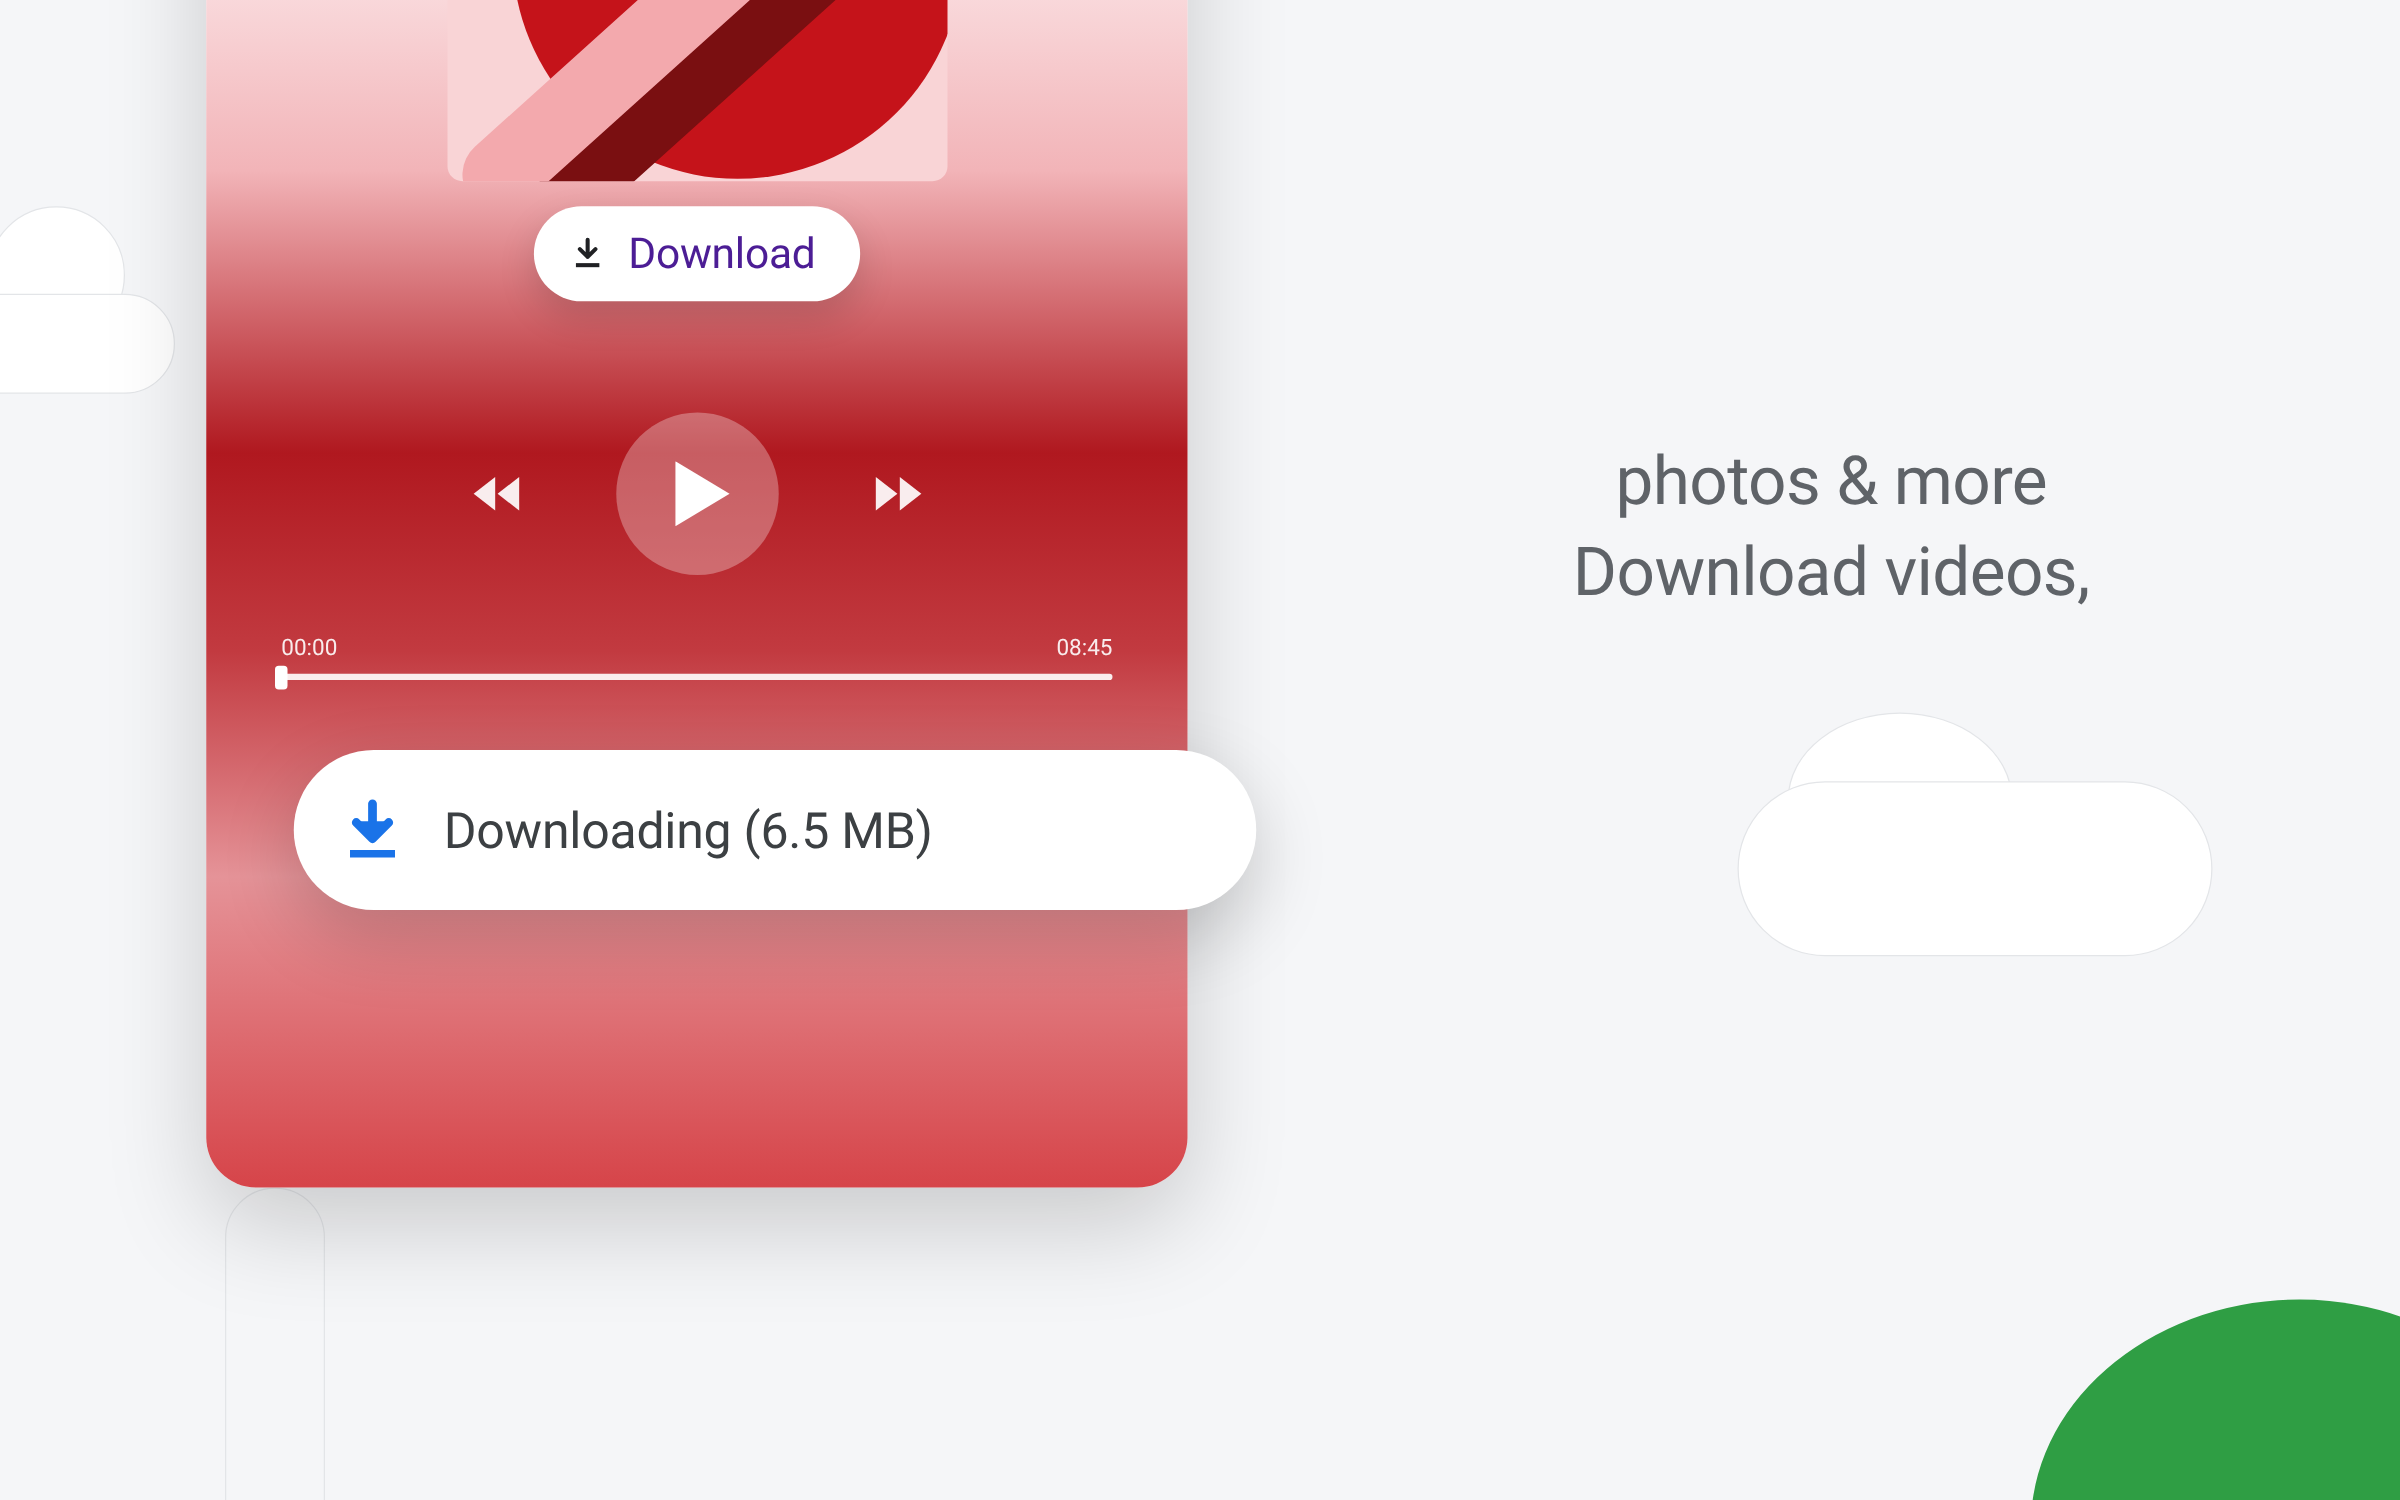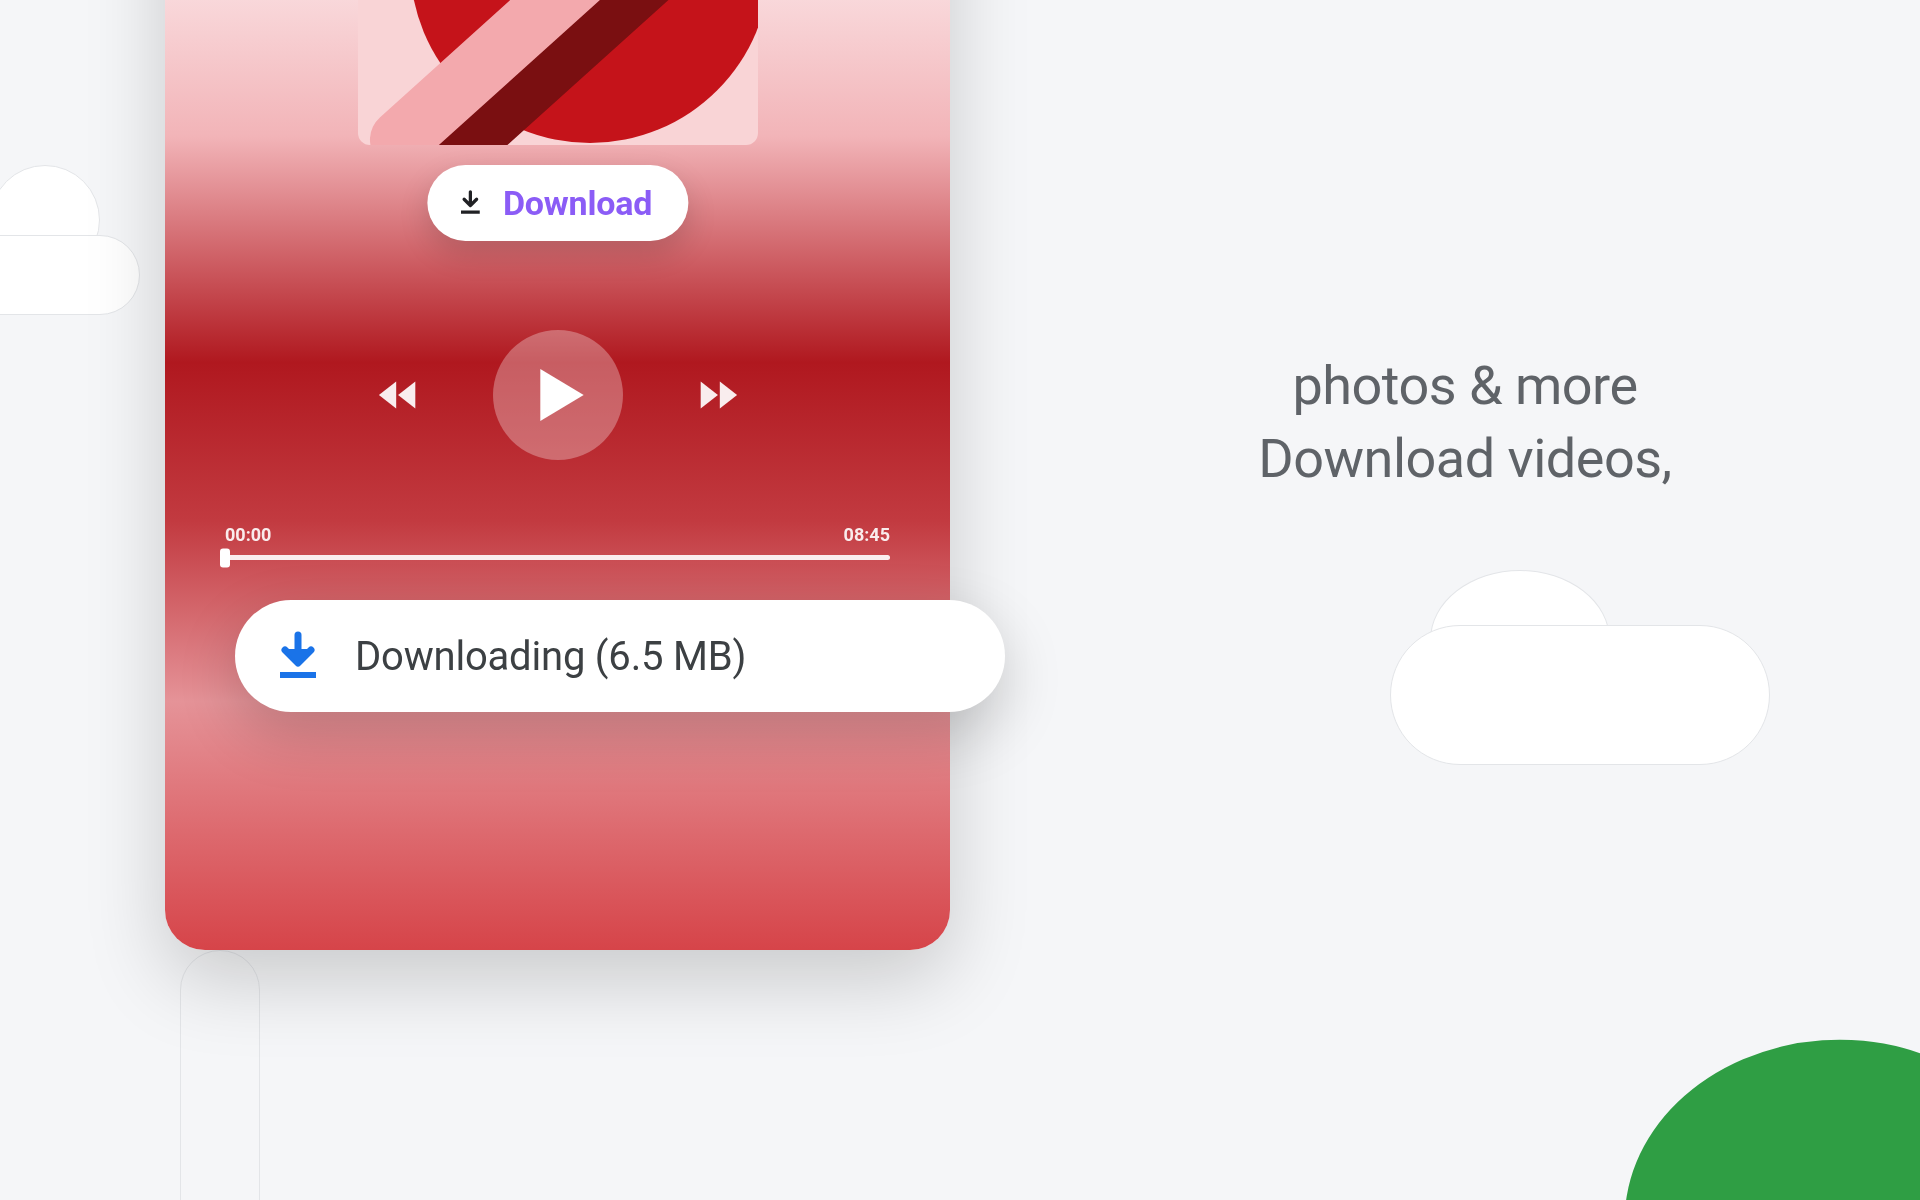--- a/index.html
+++ b/index.html
@@ -117,22 +117,22 @@
     box-shadow: 0 12px 30px rgba(0,0,0,0.15);
   }
   .download-pill .dl-icon {
     width: 30px;
     height: 30px;
     position: relative;
   }
   .download-pill .dl-icon svg { width: 100%; height: 100%; }
   .download-pill .label {
     font-size: 34px;
-    color: #8b5cf6;
-    font-weight: 700;
+    color: #4c1d95;
+    font-weight: 400;
     letter-spacing: -0.2px;
   }
 
   
   .controls {
     position: absolute;
     left: 50%;
     top: 510px;
     transform: translateX(-50%);
     display: flex;
@@ -155,22 +155,21 @@
     align-items: center;
     justify-content: center;
   }
   .play-btn svg { width: 46px; height: 52px; margin-left: 8px; }
 
   
   .timeline {
     position: absolute;
     left: 60px;
     right: 60px;
-    top: 704px;
-    font-weight: bold;
+    top: 688px;
   }
   .timeline-row {
     display: flex;
     justify-content: space-between;
     font-size: 18px;
     color: rgba(255,255,255,0.9);
     margin-bottom: 10px;
   }
   .timeline-bar {
     width: 100%;
@@ -189,21 +188,21 @@
     background: #fff;
     border-radius: 3px;
   }
 
   
   .downloading-bubble {
     position: absolute;
     left: 70px;
     top: 780px;
     width: 770px;
-    height: 112px;
+    height: 128px;
     background: #fff;
     border-radius: 70px;
     box-shadow: 0 22px 60px rgba(0,0,0,0.18);
     display: flex;
     align-items: center;
     padding: 0 40px;
     gap: 34px;
     z-index: 5;
     text-align: center;
   }

